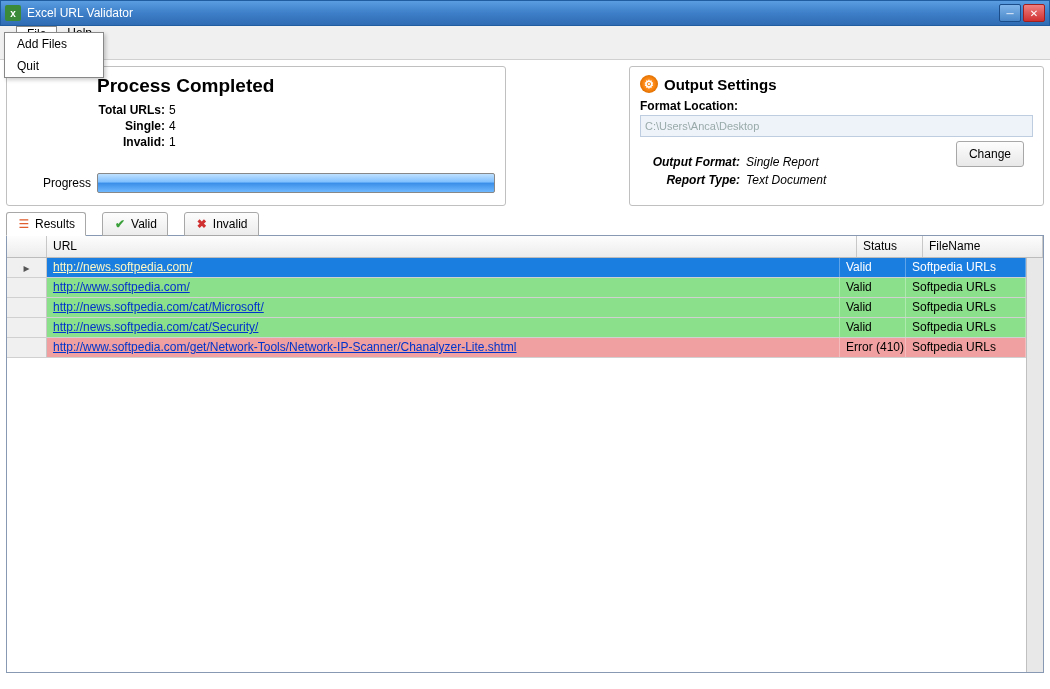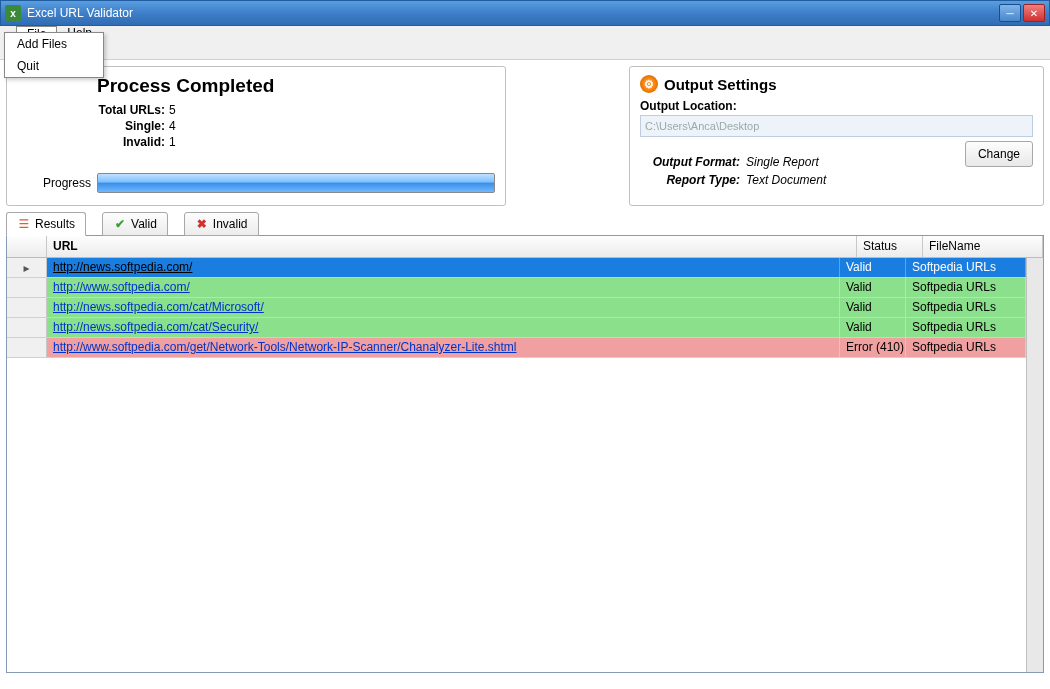--- a/index.html
+++ b/index.html
@@ -35,48 +35,48 @@
 .stat-label { width: 68px; text-align: right; font-weight: bold; }
 .progress-row { display: flex; align-items: center; gap: 6px; margin-top: 24px; margin-left: 26px; }
 .progress-label { font-size: 12px; }
 .progress-bar { flex: 1; height: 20px; border: 1px solid #888; border-radius: 2px; background: linear-gradient(to bottom, #bfe0ff 0%, #7fc0ff 45%, #3a8ee8 50%, #6fb8ff 100%); }
 
 .output-field-label { font-weight: bold; margin-top: 6px; font-size: 12px; }
 .output-input { width: 100%; height: 22px; border: 1px solid #bfcde0; background: #eef3f9; padding: 0 4px; color: #9aa; font-size: 11px; margin-top: 2px; }
 .output-rows { margin-top: 18px; font-style: italic; }
 .output-row { display: flex; gap: 6px; margin-bottom: 4px; font-size: 12px; }
 .output-row .lbl { font-weight: bold; width: 100px; text-align: right; }
-.change-btn { position: absolute; right: 10px; bottom: 38px; padding: 5px 12px; border: 1px solid #a8a8a8; border-radius: 3px; background: linear-gradient(to bottom, #fdfdfd, #e8e8e8); cursor: pointer; font-size: 12px; }
+.change-btn { position: absolute; right: 19px; bottom: 38px; padding: 5px 12px; border: 1px solid #a8a8a8; border-radius: 3px; background: linear-gradient(to bottom, #fdfdfd, #e8e8e8); cursor: pointer; font-size: 12px; }
 
 
 .tabs { display: flex; gap: 16px; margin-bottom: -1px; z-index: 2; position: relative; }
 .tab { display: flex; align-items: center; gap: 4px; padding: 4px 10px; border: 1px solid #a8a8a8; border-radius: 3px 3px 0 0; background: linear-gradient(to bottom, #fdfdfd, #ececec); cursor: pointer; font-size: 12px; }
 .tab.active { background: #fff; border-bottom: 1px solid #fff; }
 .tab-icon { width: 14px; height: 14px; display: flex; align-items: center; justify-content: center; }
 .list-icon::before { content: "☰"; color: #e06030; font-size: 12px; }
 .check-icon::before { content: "✔"; color: #3aa03a; font-size: 12px; font-weight: bold; }
 .x-icon::before { content: "✖"; color: #d03030; font-size: 12px; font-weight: bold; }
 
 
 .grid-wrap { border: 1px solid #8899b4; background: #fff; height: 438px; display: flex; flex-direction: column; }
 .grid-header { display: flex; background: linear-gradient(to bottom, #fdfdfd, #ececec); border-bottom: 1px solid #bcbcbc; height: 22px; }
 .gh { border-right: 1px solid #c8c8c8; padding: 3px 6px; font-size: 12px; }
 .col-marker { width: 40px; }
-.col-url { flex: 1; font-weight: bold; }
+.col-url { flex: 1; }
 .col-status { width: 66px; }
 .col-file { width: 120px; }
 .grid-row { display: flex; height: 20px; align-items: stretch; font-size: 12px; border-bottom: 1px solid #d0d0d0; }
 .grid-row .cell { padding: 2px 6px; border-right: 1px solid rgba(255,255,255,0.3); overflow: hidden; white-space: nowrap; }
 .grid-row .cell.marker { width: 40px; background: #f0f0f0; display: flex; align-items: center; justify-content: center; color: #555; border-right: 1px solid #c8c8c8; }
 .grid-row .cell.url { flex: 1; }
 .grid-row .cell.url a { color: #0033cc; text-decoration: underline; }
 .grid-row .cell.status { width: 66px; }
 .grid-row .cell.file { width: 120px; }
 .row-selected { background: #1a7de0; color: #fff; }
-.row-selected .cell.url a { color: #000000; }
+.row-selected .cell.url a { color: #fef9c3; }
 .row-valid { background: #8be08b; }
 .row-invalid { background: #f0a0a0; }
 
 .scrollbar-v { width: 17px; background: #e8e8e8; border-left: 1px solid #c0c0c0; }
 .body-scroll { display: flex; flex: 1; overflow: hidden; }
 .rows-area { flex: 1; overflow: hidden; }
 </style>
 </head>
 <body>
 
@@ -121,21 +121,21 @@
         <span class="progress-label">Progress</span>
         <div class="progress-bar"></div>
       </div>
     </div>
 
     <div class="panel-right">
       <div class="panel-title">
         <span class="gear-icon">⚙</span>
         <span>Output Settings</span>
       </div>
-      <div class="output-field-label">Output Location:</div>
+      <div class="output-field-label">Format Location:</div>
       <input class="output-input" readonly="" value="C:\Users\Anca\Desktop" style="">
       <div class="output-rows">
         <div class="output-row">
             <span class="lbl">Output Format:</span>
             <span>Single Report</span>
           </div>
         <div class="output-row">
             <span class="lbl">Report Type:</span>
             <span>Text Document</span>
           </div>

